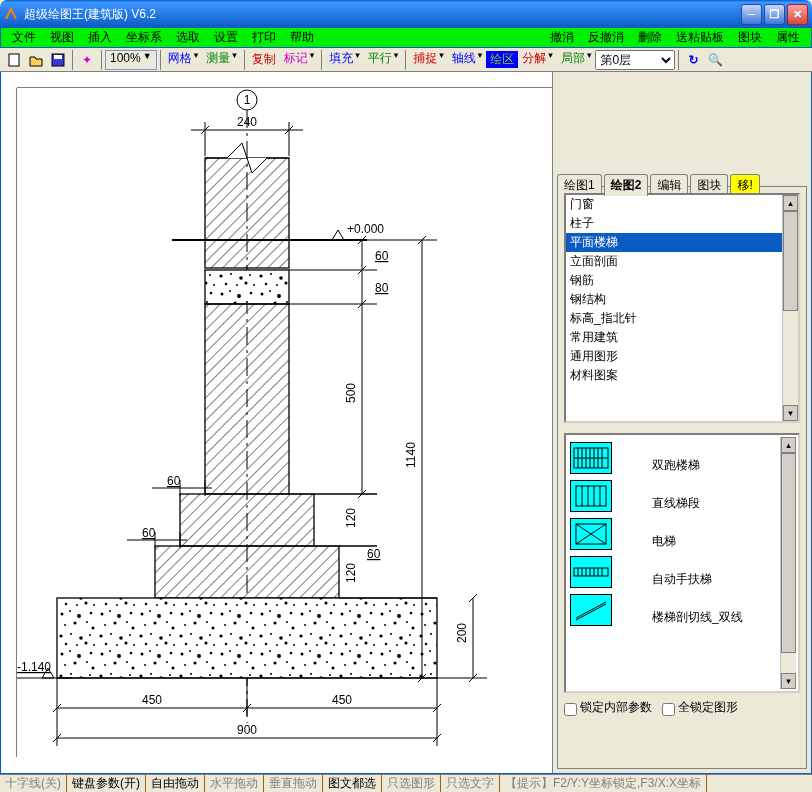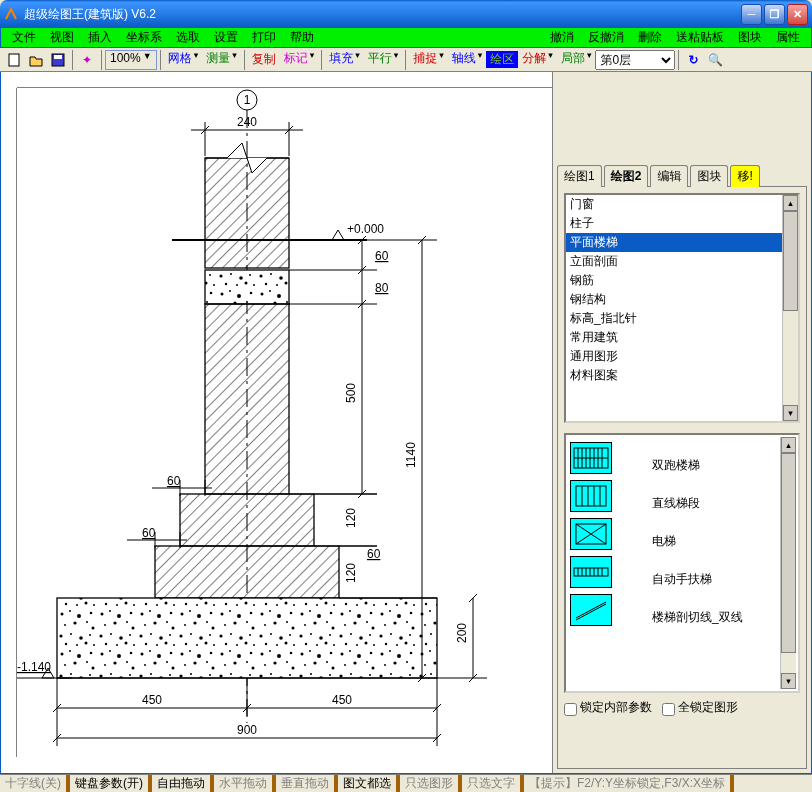--- a/index.html
+++ b/index.html
@@ -30,21 +30,21 @@
 .main { display: flex; height: calc(792px - 28px - 20px - 24px - 18px); background: #fff; border: 1px solid #0a5bc4; border-top: none; }
 .canvas-wrap { flex: 1; background: #fff; position: relative; overflow: hidden; border-right: 1px solid #808080; }
 .canvas-inner { position: absolute; left: 16px; top: 16px; right: 16px; bottom: 0; }
 .ruler-v { position: absolute; left: 0; top: 16px; width: 16px; bottom: 16px; background: #fff; border-right: 1px solid #808080; }
 .ruler-h { position: absolute; left: 16px; top: 0; right: 0; height: 16px; background: #fff; border-bottom: 1px solid #808080; }
 
 
 .rpanel { width: 258px; background: #ece9d8; padding: 4px 4px 4px 0; display: flex; flex-direction: column; }
 .rpanel-spacer-top { height: 88px; }
 .tabs { display: flex; margin-left: 4px; }
-.tab { border: 1px solid #808080; border-bottom: none; background: #ece9d8; font-size: 12px; padding: 2px 6px; border-radius: 3px 3px 0 0; margin-right: 2px; position: relative; top: 1px; }
+.tab { border: 1px solid #808080; border-bottom: none; background: #ece9d8; font-size: 12px; padding: 2px 6px; border-radius: 3px 3px 0 0; margin-right: 2px; position: relative; top: 10px; }
 .tab.active { background: #ece9d8; z-index: 2; font-weight: bold; }
 .tab.shift { background: #ffff00; }
 .panel-body { border: 1px solid #808080; background: #ece9d8; padding: 6px; margin-left: 4px; flex: 1; display: flex; flex-direction: column; }
 .listbox { background: #fff; border: 2px inset #d4d0c8; font-size: 12px; height: 230px; overflow: hidden; position: relative; }
 .listbox .item { padding: 1px 4px; }
 .listbox .item.sel { background: #0a5bc4; color: #fff; }
 .listbox .scrollbar { position: absolute; right: 0; top: 0; bottom: 0; width: 16px; background: #ece9d8; border-left: 1px solid #c0c0c0; }
 .listbox .sb-btn { height: 16px; background: #d4d0c8; border: 1px solid #808080; display:flex;align-items:center;justify-content:center;font-size:9px;}
 .listbox .sb-thumb { height: 100px; margin-top: 0; background: #d4d0c8; border: 1px solid #808080; }
 
@@ -54,21 +54,21 @@
 .toolbox .scrollbar { position: absolute; right: 2px; top: 2px; bottom: 2px; width: 16px; background: #ece9d8; border-left: 1px solid #c0c0c0; }
 .toolbox .sb-btn { height: 16px; background: #d4d0c8; border: 1px solid #808080; display:flex;align-items:center;justify-content:center;font-size:9px;}
 .toolbox .sb-thumb { height: 200px; background: #d4d0c8; border: 1px solid #808080; }
 
 .lockrow { display: flex; align-items: center; font-size: 12px; margin-top: 6px; gap: 10px; }
 .lockrow label { display: flex; align-items: flex-end; }
 .lockrow input { margin-right: 3px; }
 
 
 .statusbar { height: 18px; background: #ece9d8; border-top: 1px solid #808080; display: flex; align-items: center; font-size: 12px; color: #808080; }
-.statusbar span { padding: 0 5px; border-right: 4px solid #a16207; }
+.statusbar span { padding: 0 5px; border-right: 1px solid #a16207; }
 .statusbar span.on { color: #000; }
 
 
 .dim-text { font-family: sans-serif; font-size: 12px; fill: #000; }
 </style>
 </head>
 <body>
 
 <div class="titlebar">
   <svg class="title-icon" viewBox="0 0 14 14">

